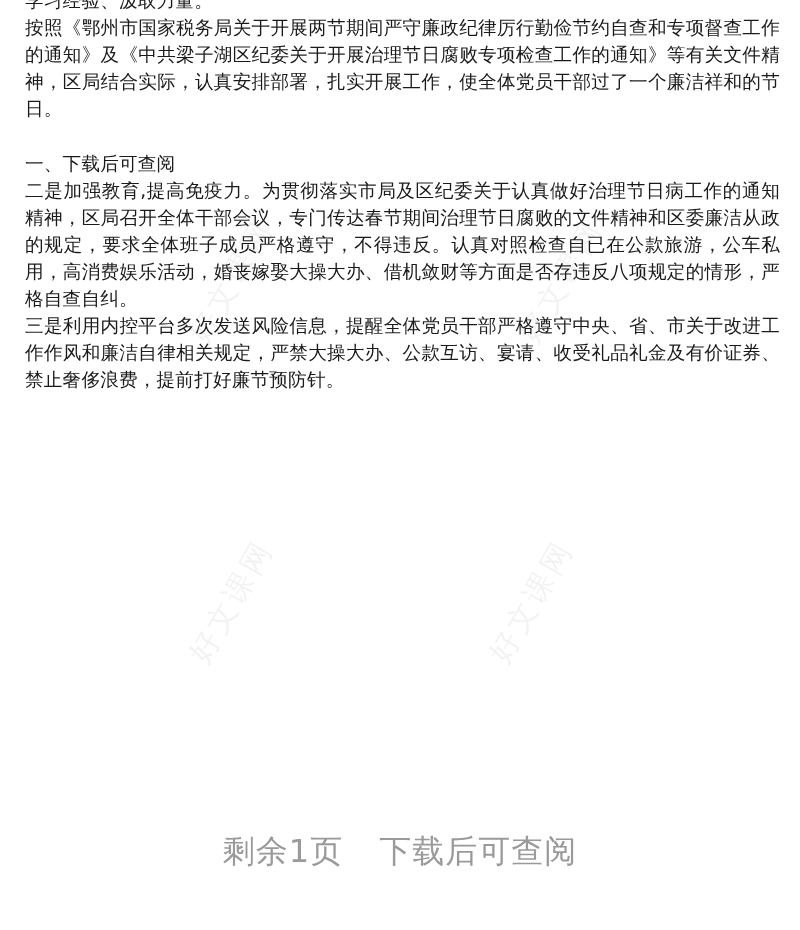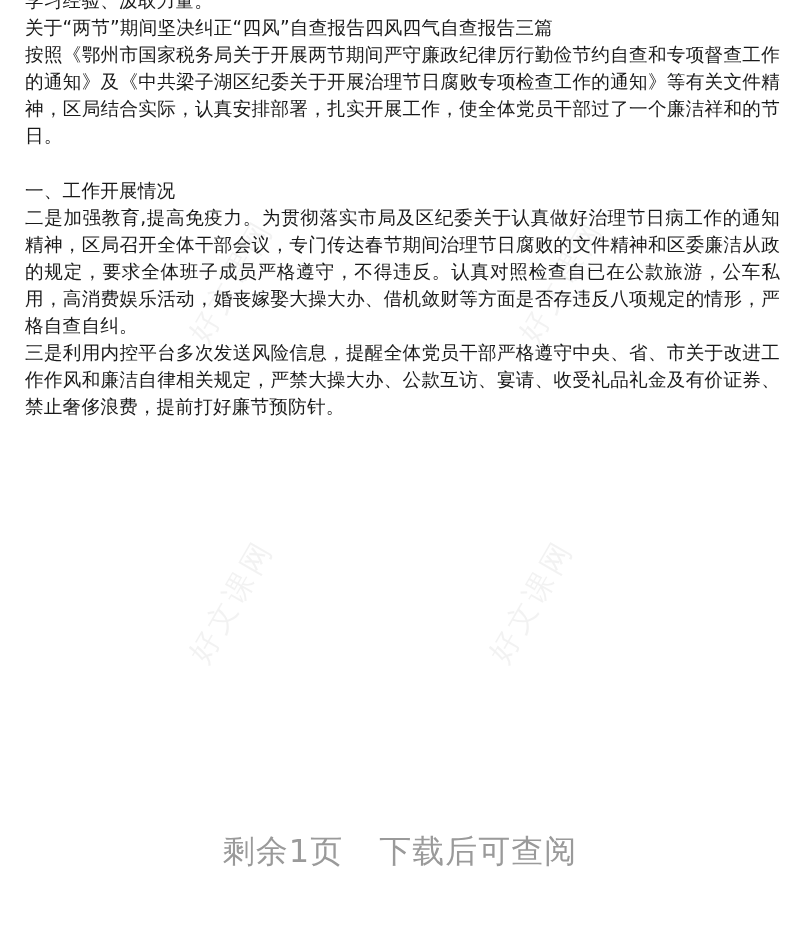--- a/index.html
+++ b/index.html
@@ -28,23 +28,22 @@
 </head>
 <body>
 
 <div class="watermark" style="left:180px; top:330px;">好文课网</div>
 <div class="watermark" style="left:510px; top:330px;">好文课网</div>
 <div class="watermark" style="left:180px; top:650px;">好文课网</div>
 <div class="watermark" style="left:480px; top:650px;">好文课网</div>
 
 <div class="doc">
   <p>学习经验、汲取力量。</p>
-  <p>关于“两节”期间坚决纠正“四风”自查报告四风四气自查报告三篇</p>
   <p>按照《鄂州市国家税务局关于开展两节期间严守廉政纪律厉行勤俭节约自查和专项督查工作的通知》及《中共梁子湖区纪委关于开展治理节日腐败专项检查工作的通知》等有关文件精神，区局结合实际，认真安排部署，扎实开展工作，使全体党员干部过了一个廉洁祥和的节日。</p>
   <p class="blank"></p>
-  <p>一、工作开展情况</p>
+  <p>一、下载后可查阅</p>
   <p>二是加强教育,提高免疫力。为贯彻落实市局及区纪委关于认真做好治理节日病工作的通知精神，区局召开全体干部会议，专门传达春节期间治理节日腐败的文件精神和区委廉洁从政的规定，要求全体班子成员严格遵守，不得违反。认真对照检查自已在公款旅游，公车私用，高消费娱乐活动，婚丧嫁娶大操大办、借机敛财等方面是否存违反八项规定的情形，严格自查自纠。</p>
   <p>三是利用内控平台多次发送风险信息，提醒全体党员干部严格遵守中央、省、市关于改进工作作风和廉洁自律相关规定，严禁大操大办、公款互访、宴请、收受礼品礼金及有价证券、禁止奢侈浪费，提前打好廉节预防针。</p>
 </div>
 
 <div class="more">
   <span>剩余1页</span><span>下载后可查阅</span>
 </div>
 
 </body></html>

